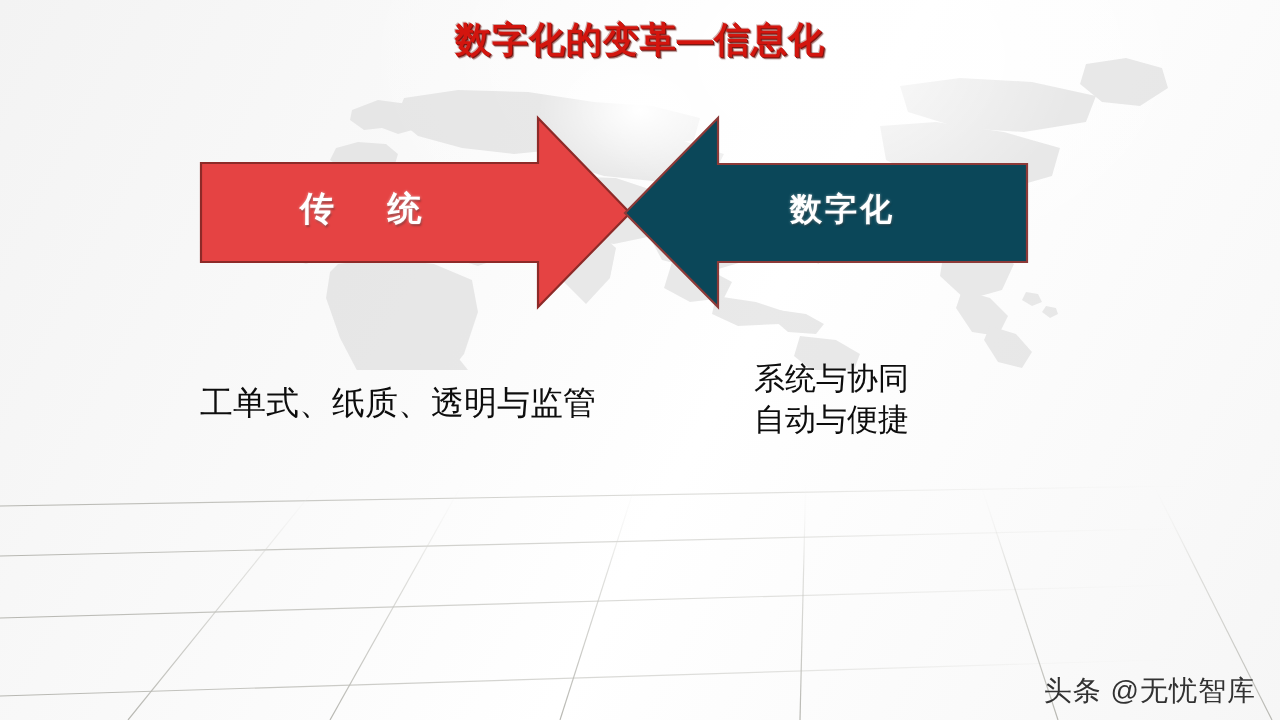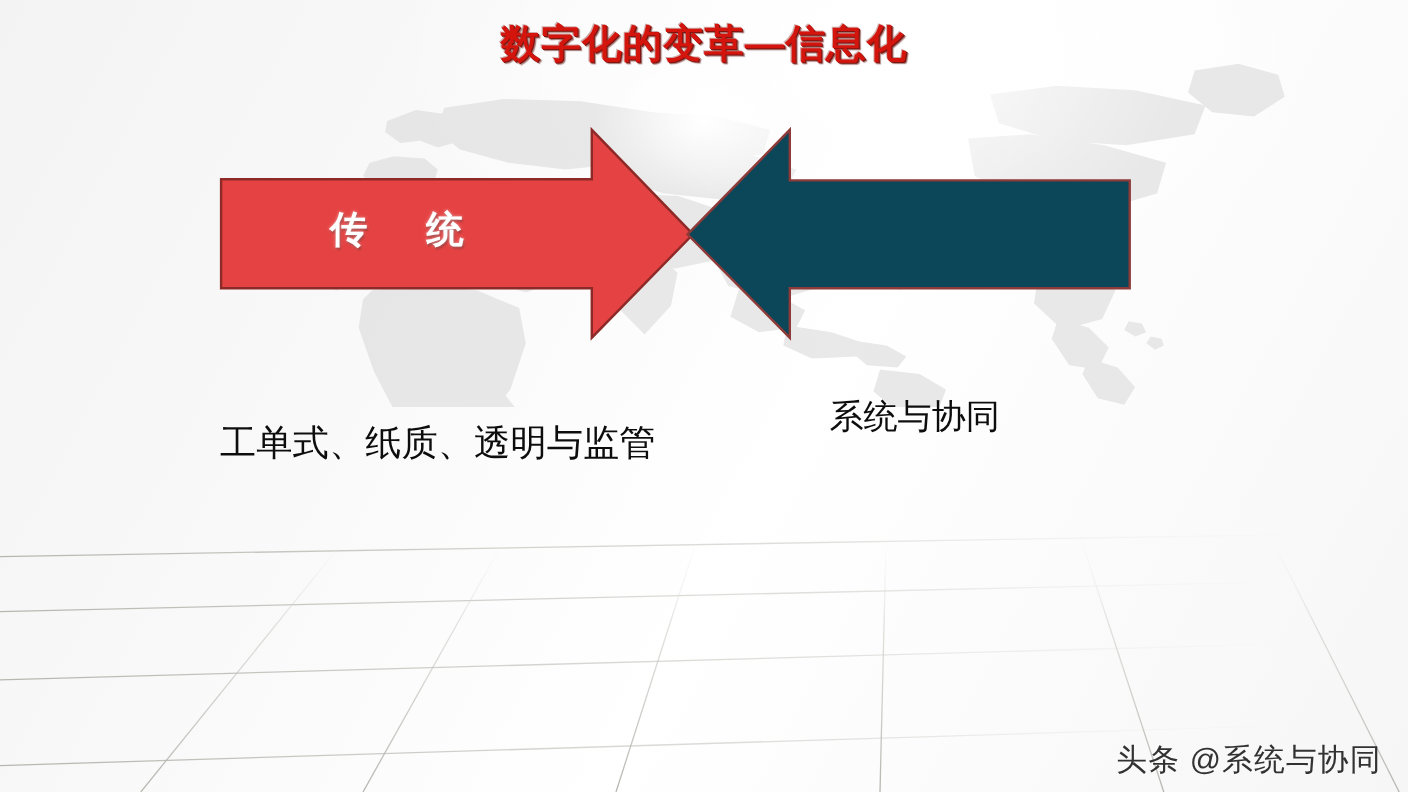--- a/index.html
+++ b/index.html
@@ -226,22 +226,24 @@
     <svg viewBox="0 0 1280 400" preserveAspectRatio="none" aria-hidden="true">
 
       <polygon class="arrow-hit" points="201,163 538,163 538,118 630,213 538,307 538,262 201,262" fill="#e54343" stroke="#8d2a28" stroke-width="2.2"></polygon>
 
       <polygon class="arrow-hit" points="625,213 718,118 718,164 1027,164 1027,262 718,262 718,307" fill="#0b4759" stroke="#8d3a38" stroke-width="2.2"></polygon>
     </svg>
   </div>
 
   <div class="arrow-label left">传   统</div>
 
+  <div class="arrow-label right">数字化</div>
 
   <div class="text-left">工单式、纸质、透明与监管</div>
 
   <div class="text-right">
     <div>系统与协同</div>
-  </div>
-
-  <div class="watermark">头条 @系统与协同</div>
+    <div>自动与便捷</div>
+  </div>
+
+  <div class="watermark">头条 @无忧智库</div>
 
 </div>
 
 </body></html>

